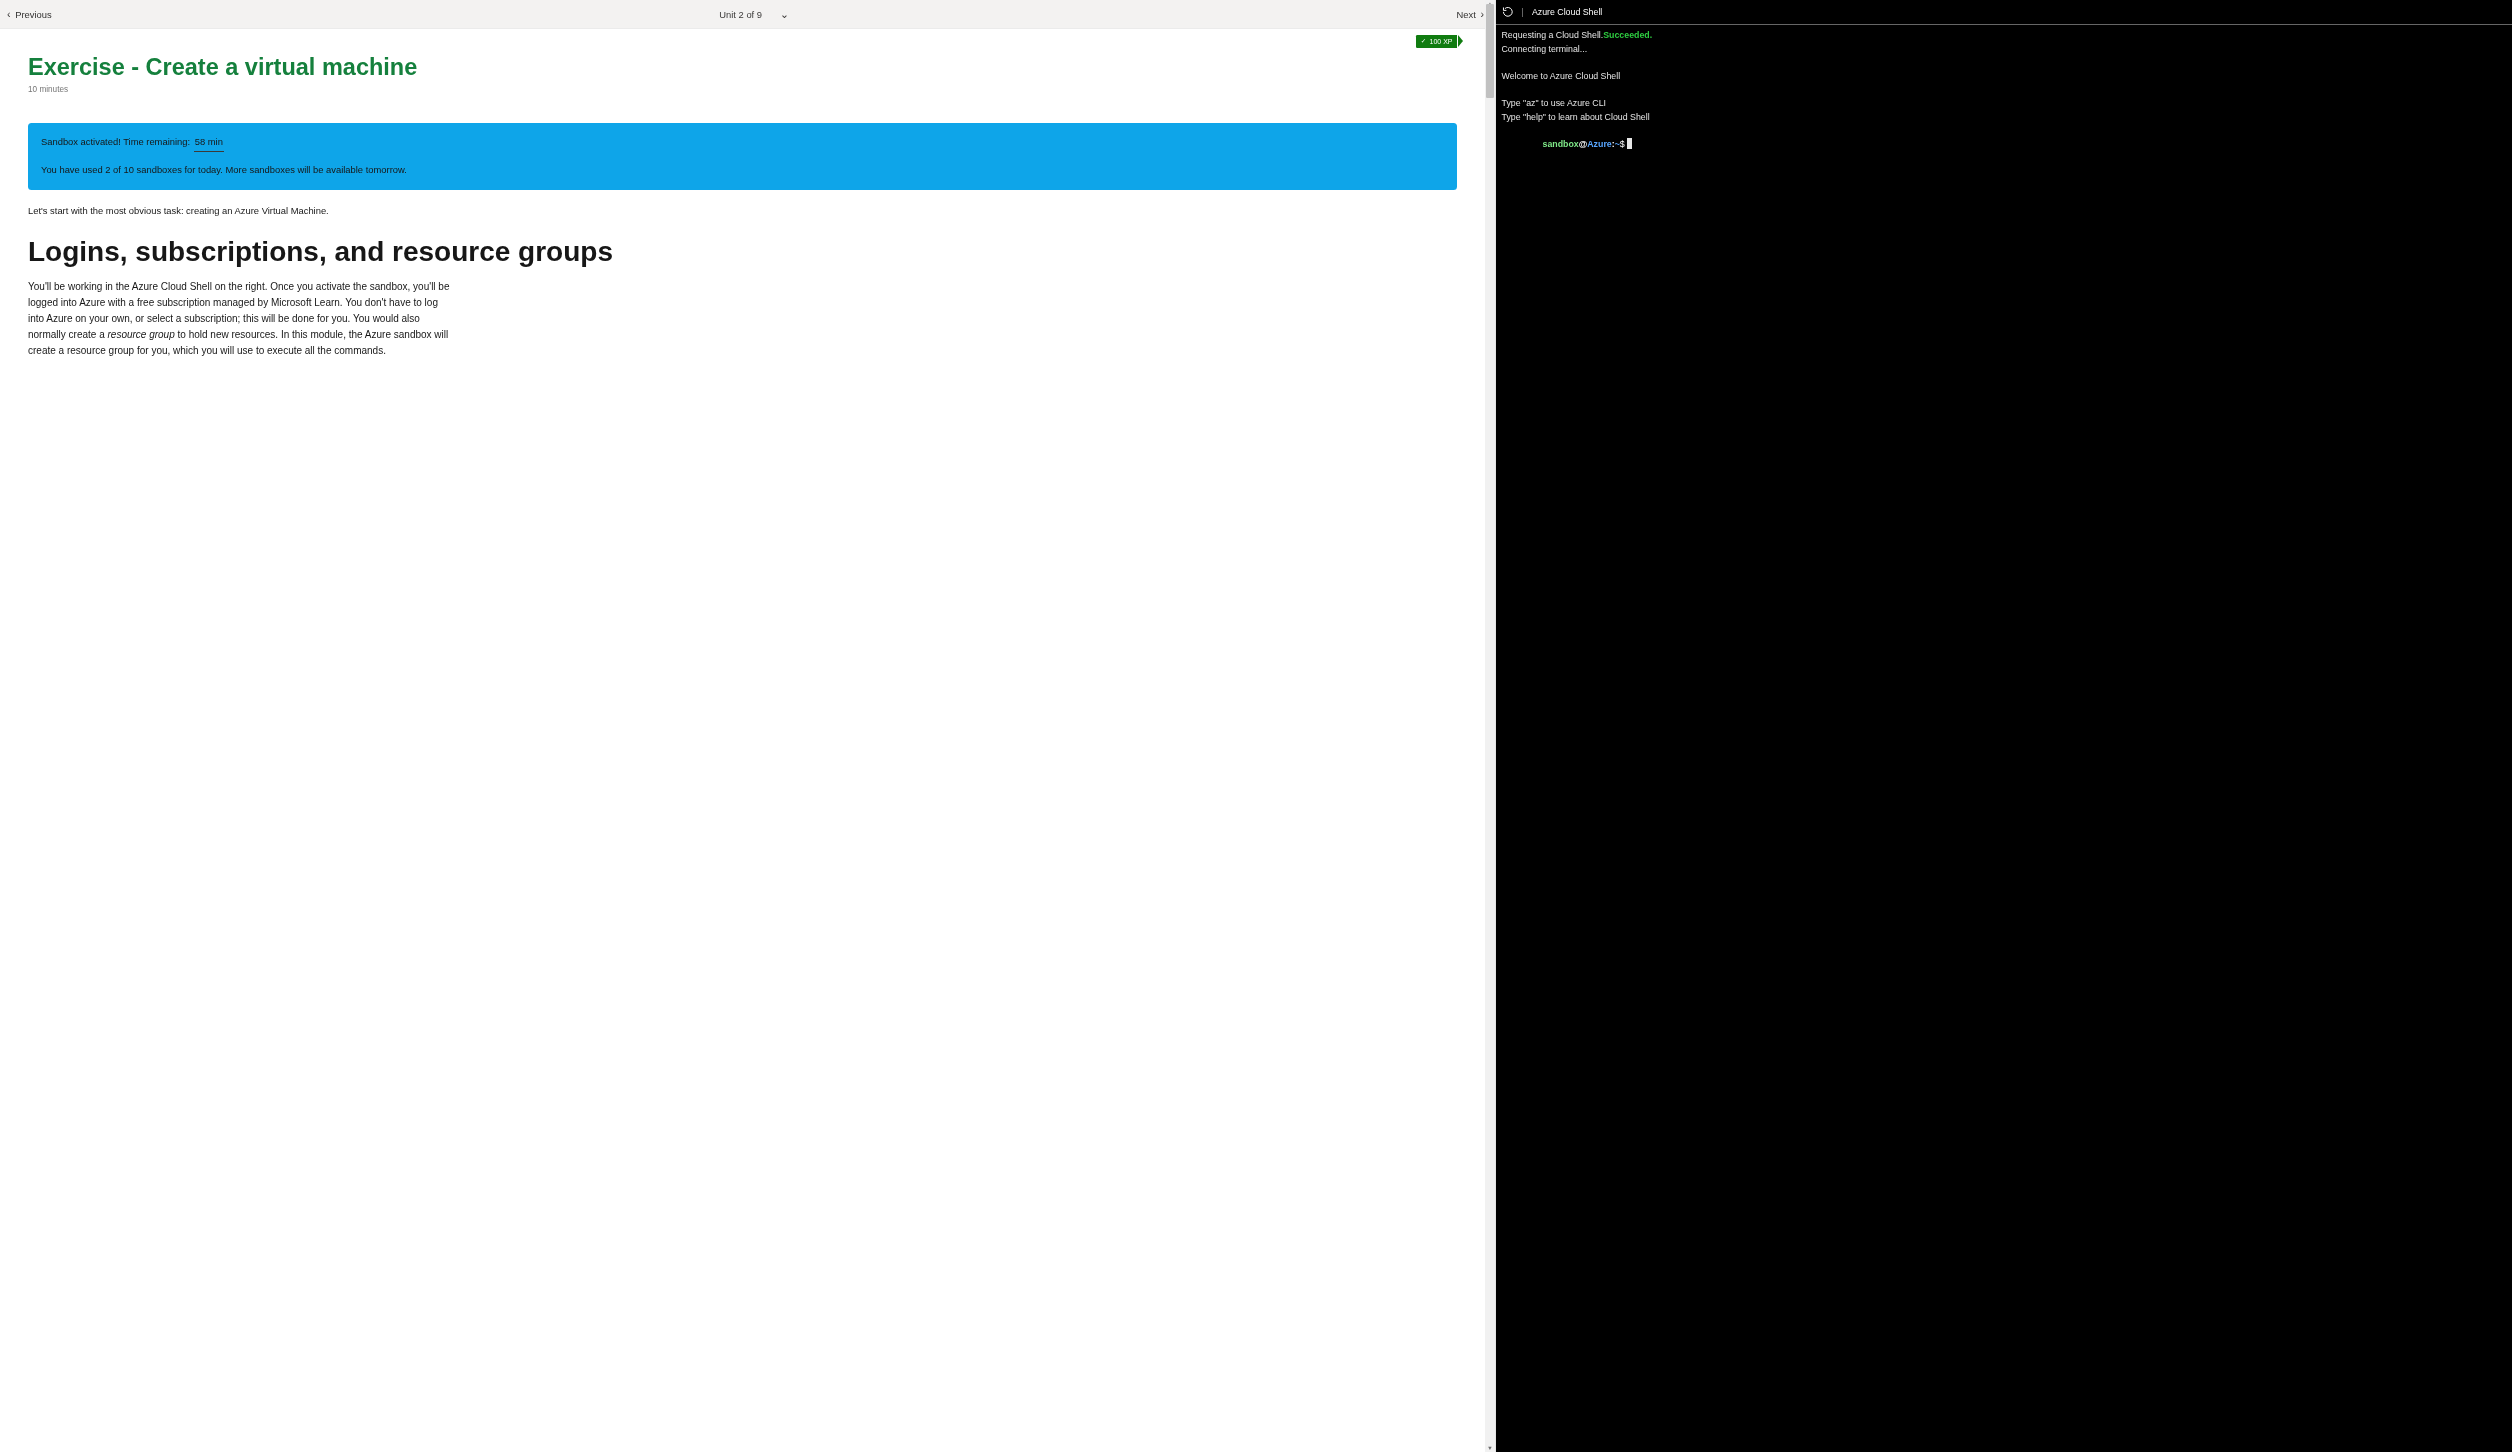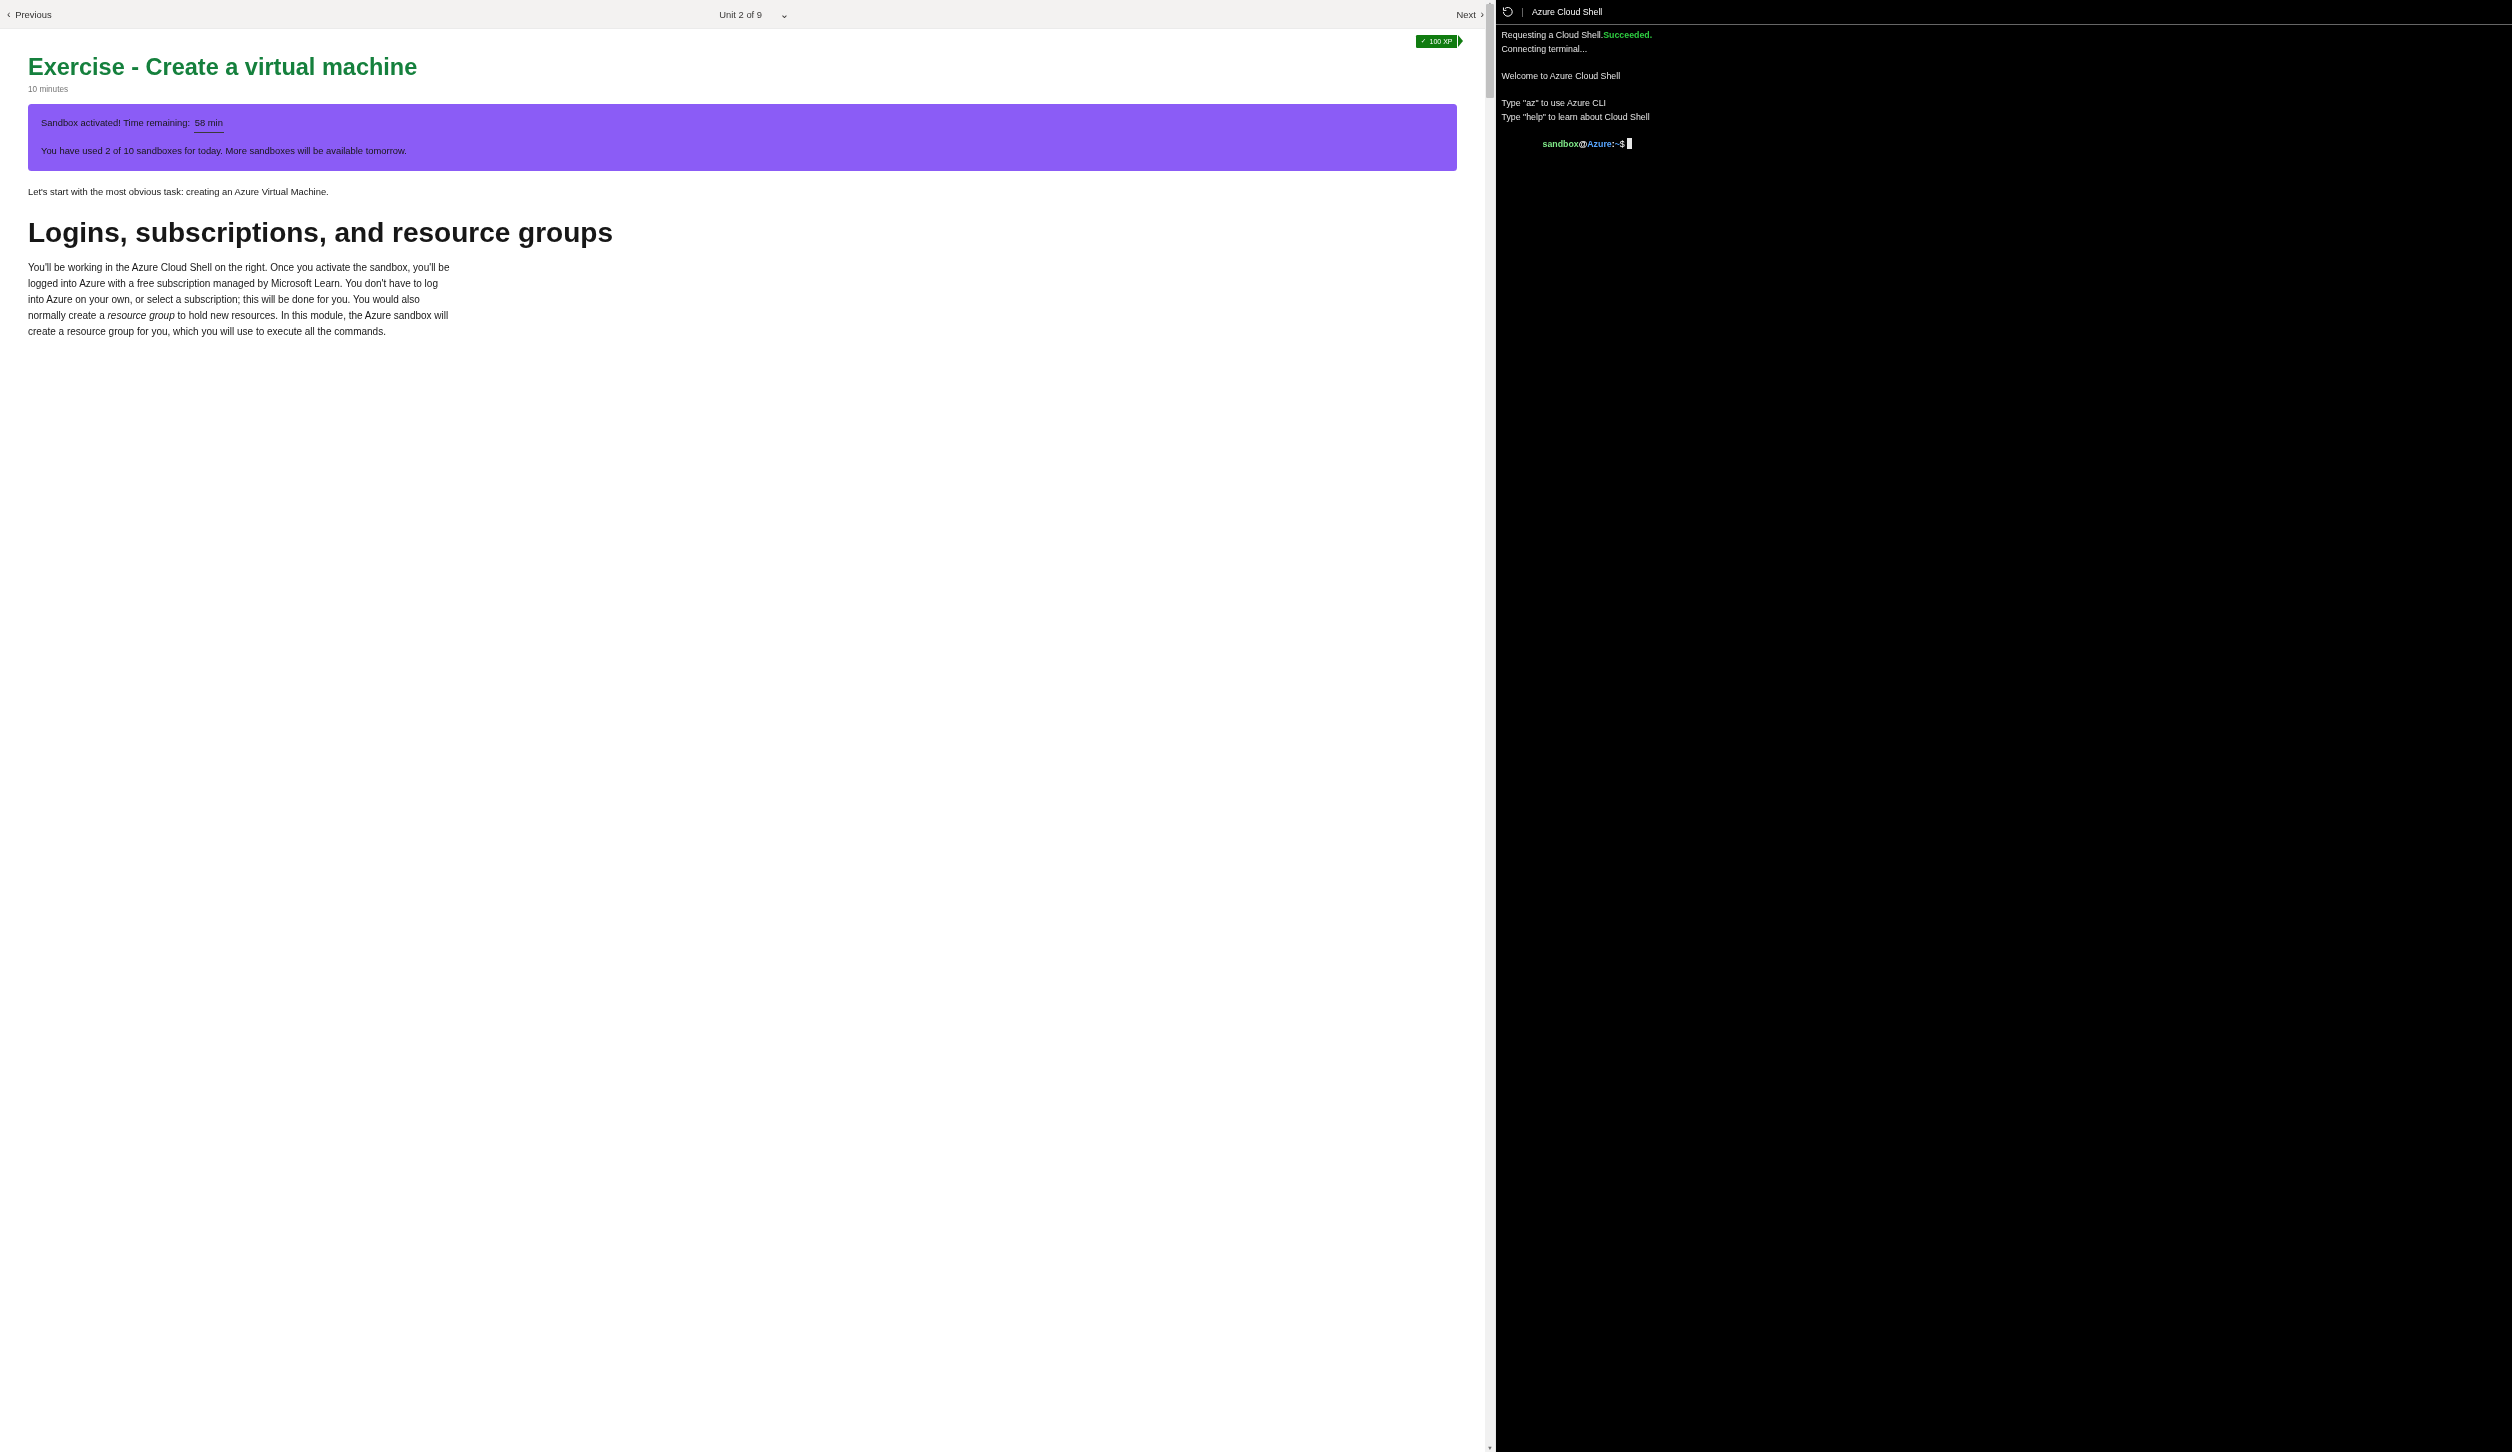--- a/index.html
+++ b/index.html
@@ -111,24 +111,24 @@
   h1.page-title {
     font-size:23.5px;
     font-weight:600;
     line-height:1.2;
     margin:4.7px 0 4.7px 0;
     color:#15803d;
   }
   .time-est {
     color:#767676;
     font-size:8.2px;
-    margin-bottom:10px;
+    margin-bottom:29px;
   }
   .sandbox-card {
-    background:#8b5cf6;
+    background:#0ea5e9;
     border-radius:3.5px;
     padding:11.7px 13px 13px 13px;
     color:#171717;
     font-size:9.4px;
     line-height:1.55;
   }
   .sandbox-head {
     display:flex; align-items:baseline; gap:3.5px; flex-wrap:wrap;
     margin-bottom:10.6px;
   }

